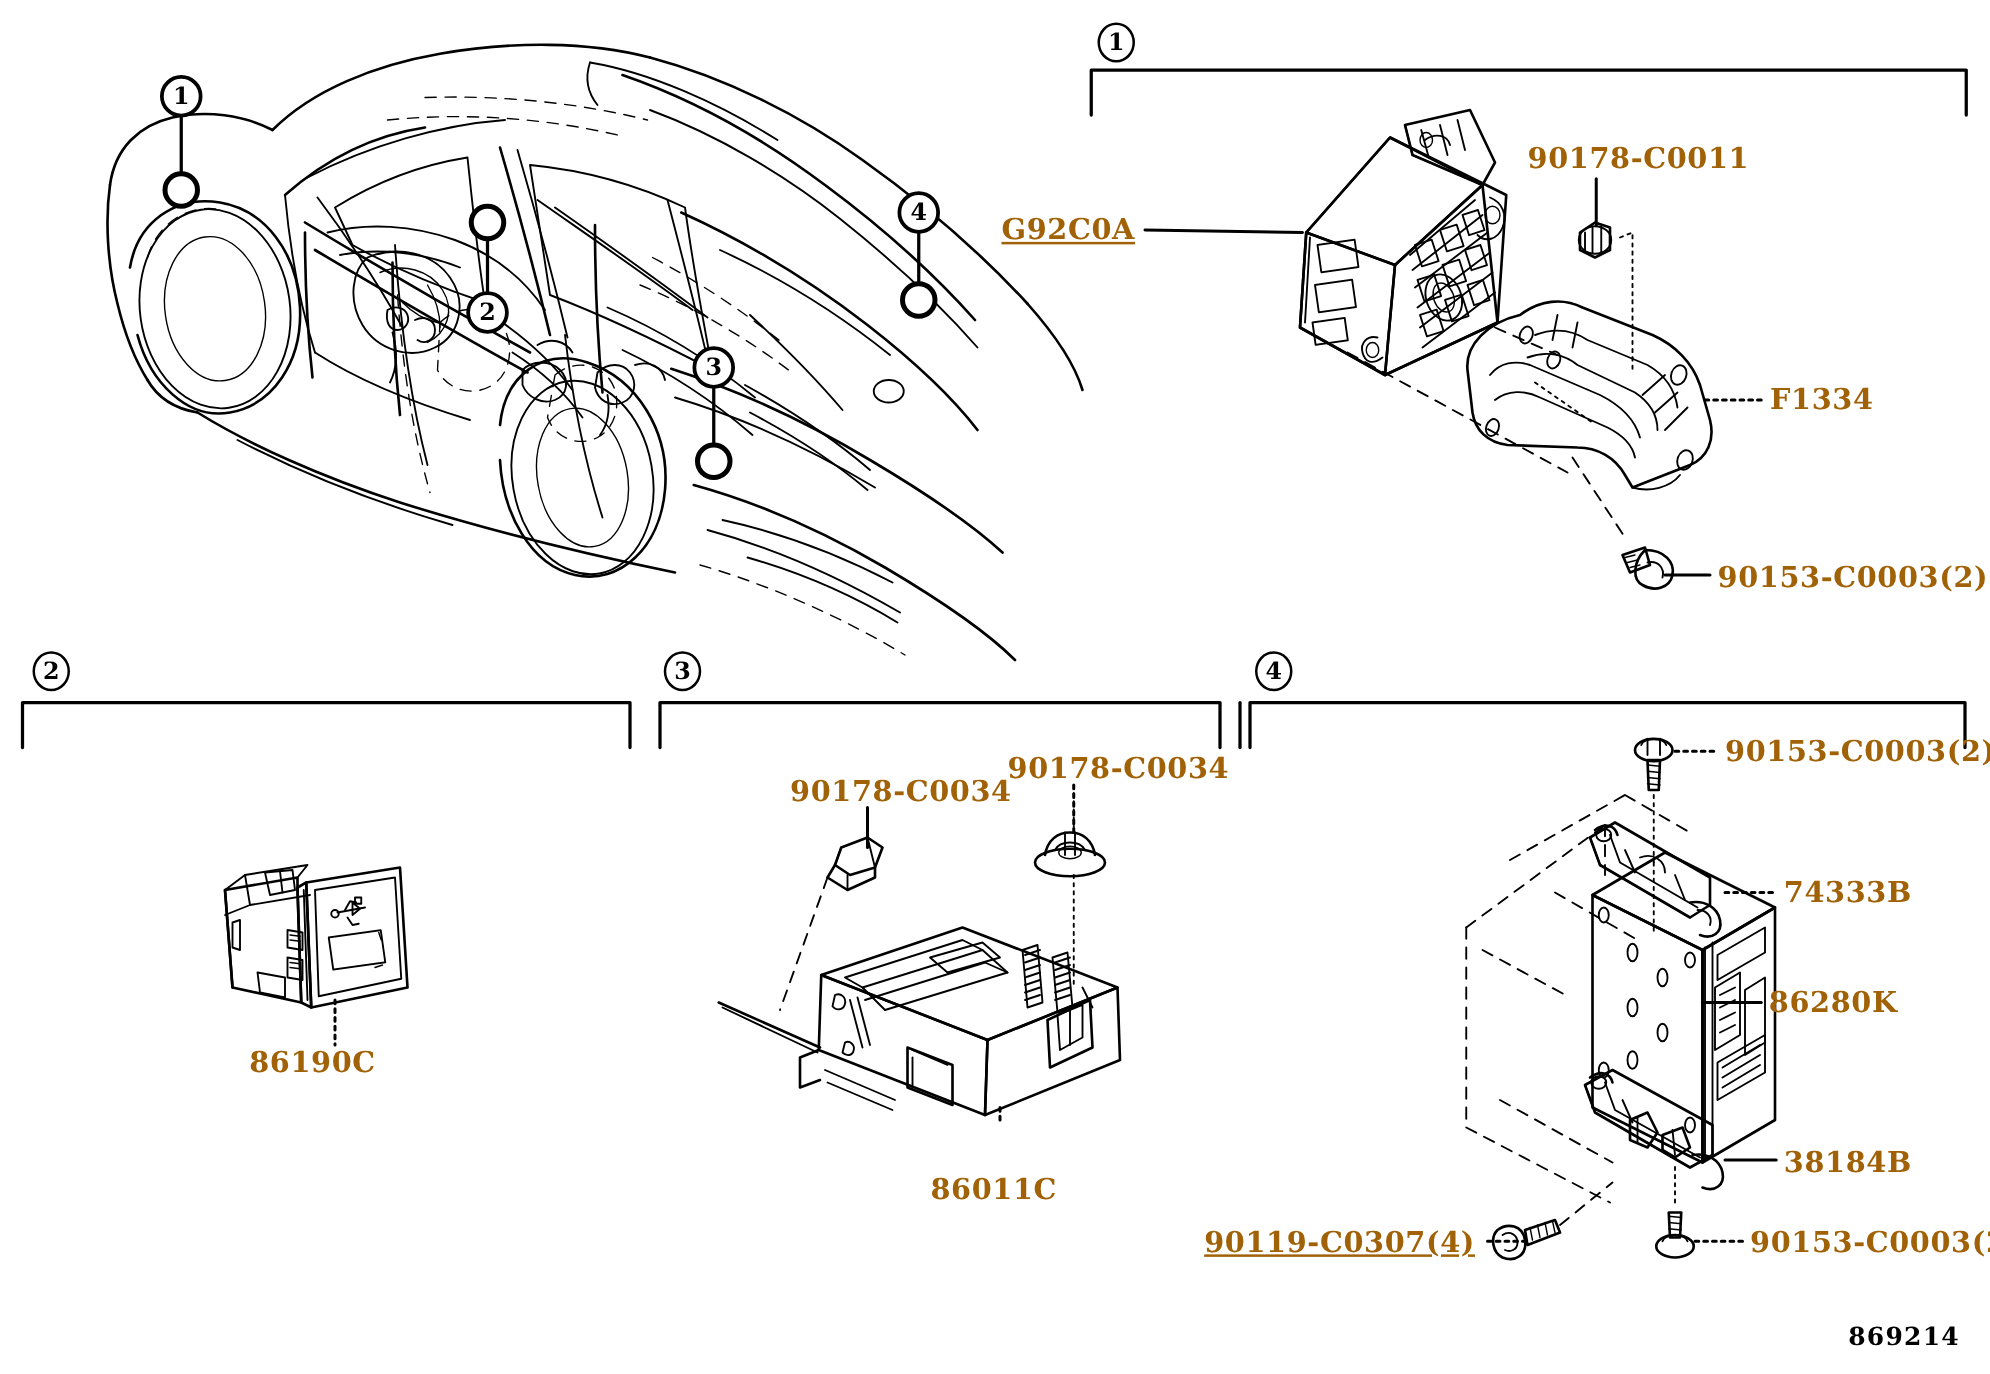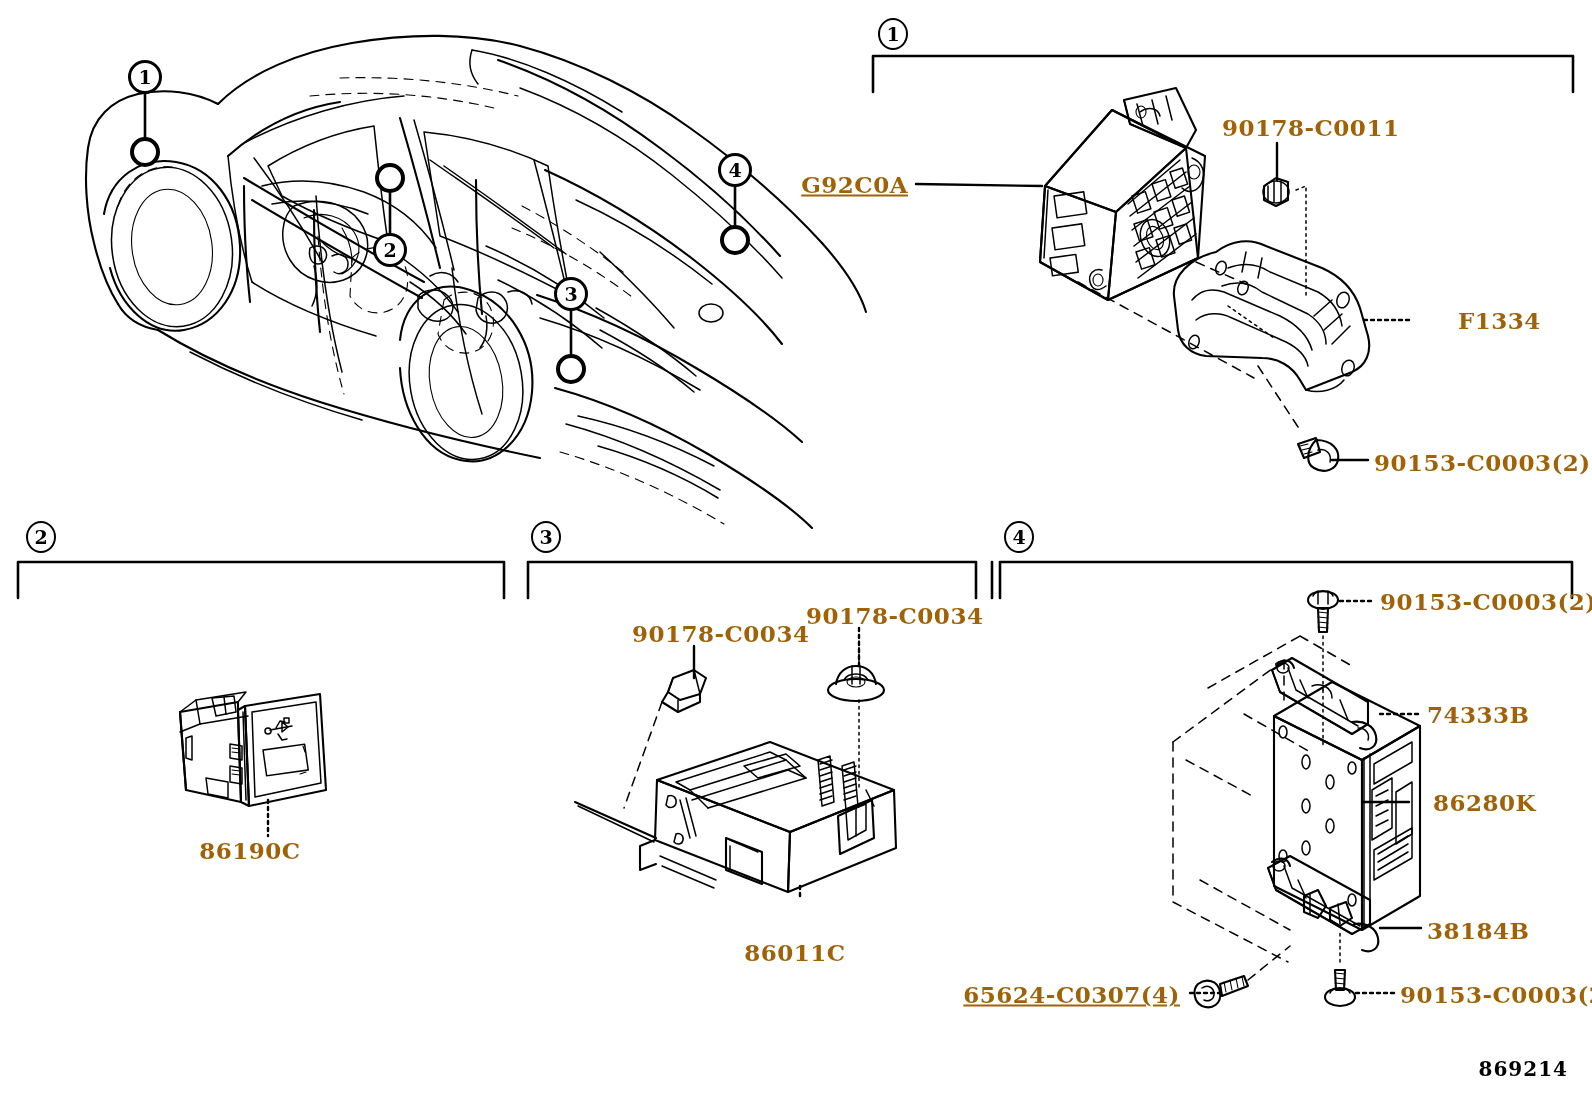--- a/index.html
+++ b/index.html
@@ -519,34 +519,34 @@
     <div class="pidx" style="left:893px;top:34px;">1</div>
     <div class="pidx" style="left:41px;top:537px;">2</div>
     <div class="pidx" style="left:546px;top:537px;">3</div>
     <div class="pidx" style="left:1019px;top:537px;">4</div>
   </div>
 
   <div>
 
     <div class="lbl r big" style="left:908px;top:184px;">G92C0A</div>
     <div class="lbl l big" style="left:1222px;top:127px;">90178-C0011</div>
-    <div class="lbl l big" style="left:1419px;top:320px;margin-left:39px;">F1334</div>
+    <div class="lbl l big" style="left:1377px;top:320px;margin-left:39px;">F1334</div>
     <div class="lbl l big" style="left:1374px;top:462px;">90153-C0003(2)</div>
 
     <div class="lbl c big" style="left:250px;top:850px;">86190C</div>
 
     <div class="lbl l big" style="left:632px;top:633px;">90178-C0034</div>
     <div class="lbl l big" style="left:806px;top:615px;">90178-C0034</div>
     <div class="lbl c big" style="left:795px;top:952px;">86011C</div>
 
     <div class="lbl l big" style="left:1380px;top:601px;">90153-C0003(2)</div>
     <div class="lbl l big" style="left:1427px;top:714px;">74333B</div>
-    <div class="lbl l big" style="left:1415px;top:802px;margin-left:18px;">86280K</div>
+    <div class="lbl l big" style="left:1415px;top:802px;">86280K</div>
     <div class="lbl l big" style="left:1427px;top:930px;">38184B</div>
-    <div class="lbl r big" style="left:1180px;top:994px;">65624-C0307(4)</div>
+    <div class="lbl r big" style="left:1180px;top:994px;">90119-C0307(4)</div>
     <div class="lbl l big" style="left:1400px;top:994px;">90153-C0003(2)</div>
   </div>
 
   <svg class="layer" viewBox="0 0 1592 1099">
     <g class="k" stroke-width="2.4">
 
       <line x1="916" y1="184" x2="1042" y2="186"></line>
       <line x1="1277" y1="143" x2="1277" y2="180"></line>
       <line x1="1364" y1="320" x2="1412" y2="320" stroke-dasharray="3 4"></line>
       <line x1="1332" y1="460" x2="1368" y2="460"></line>

